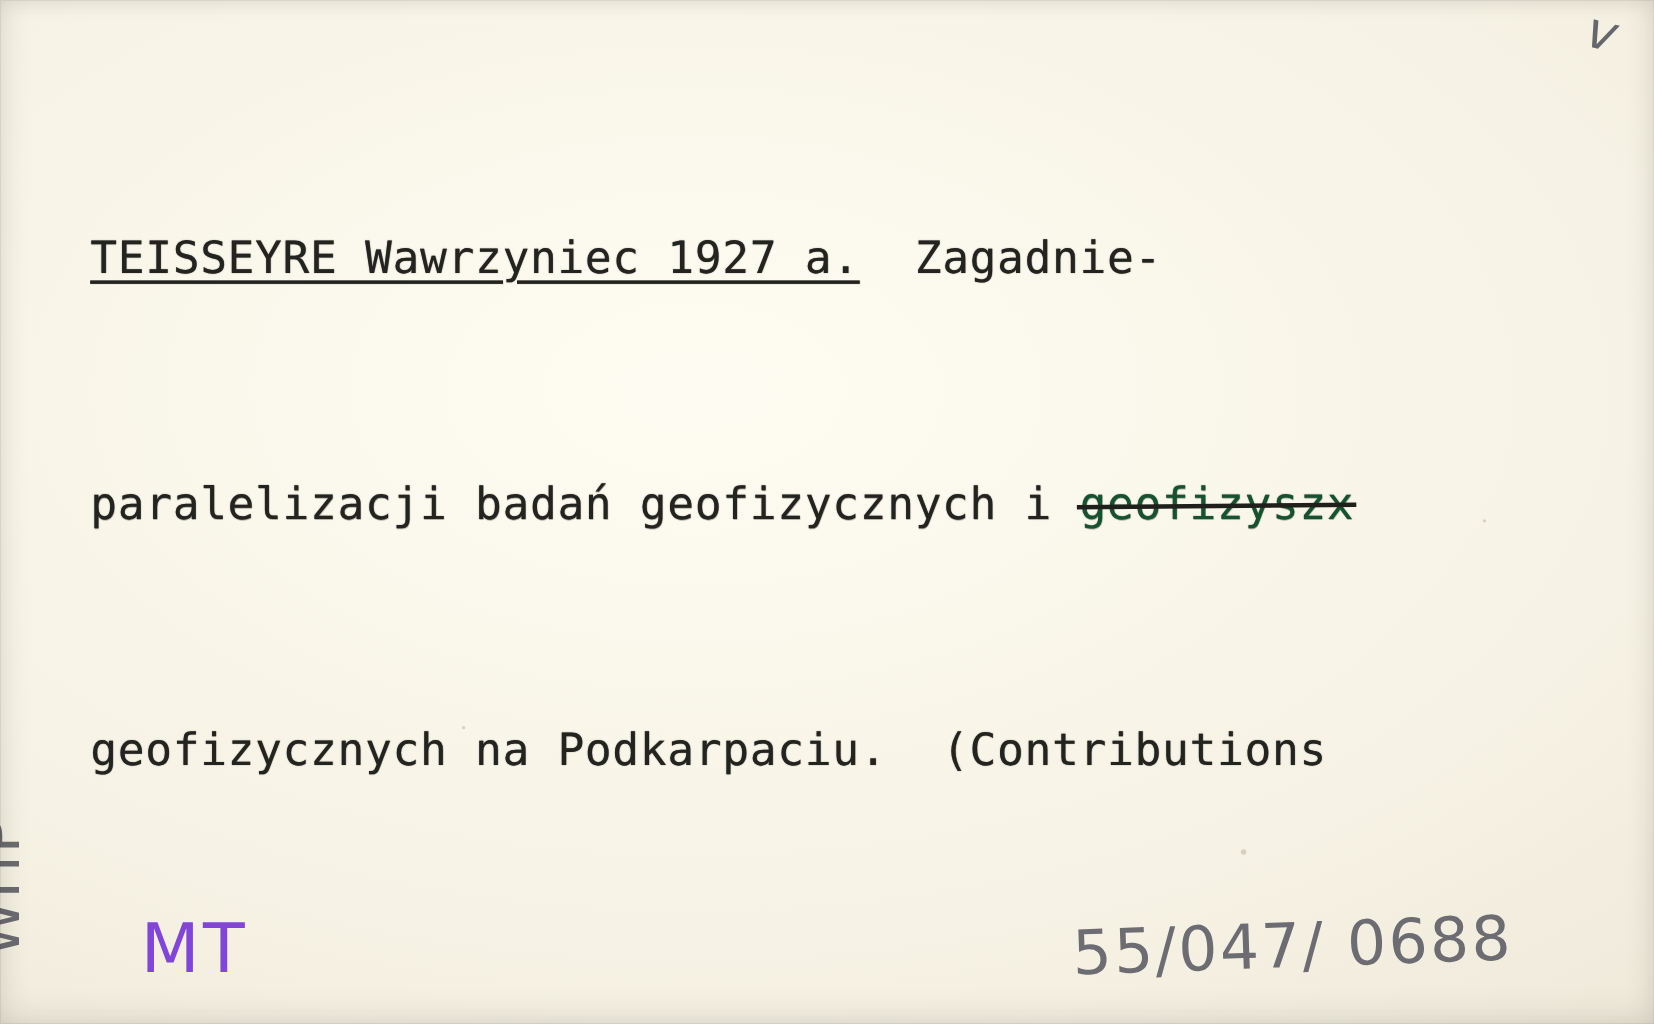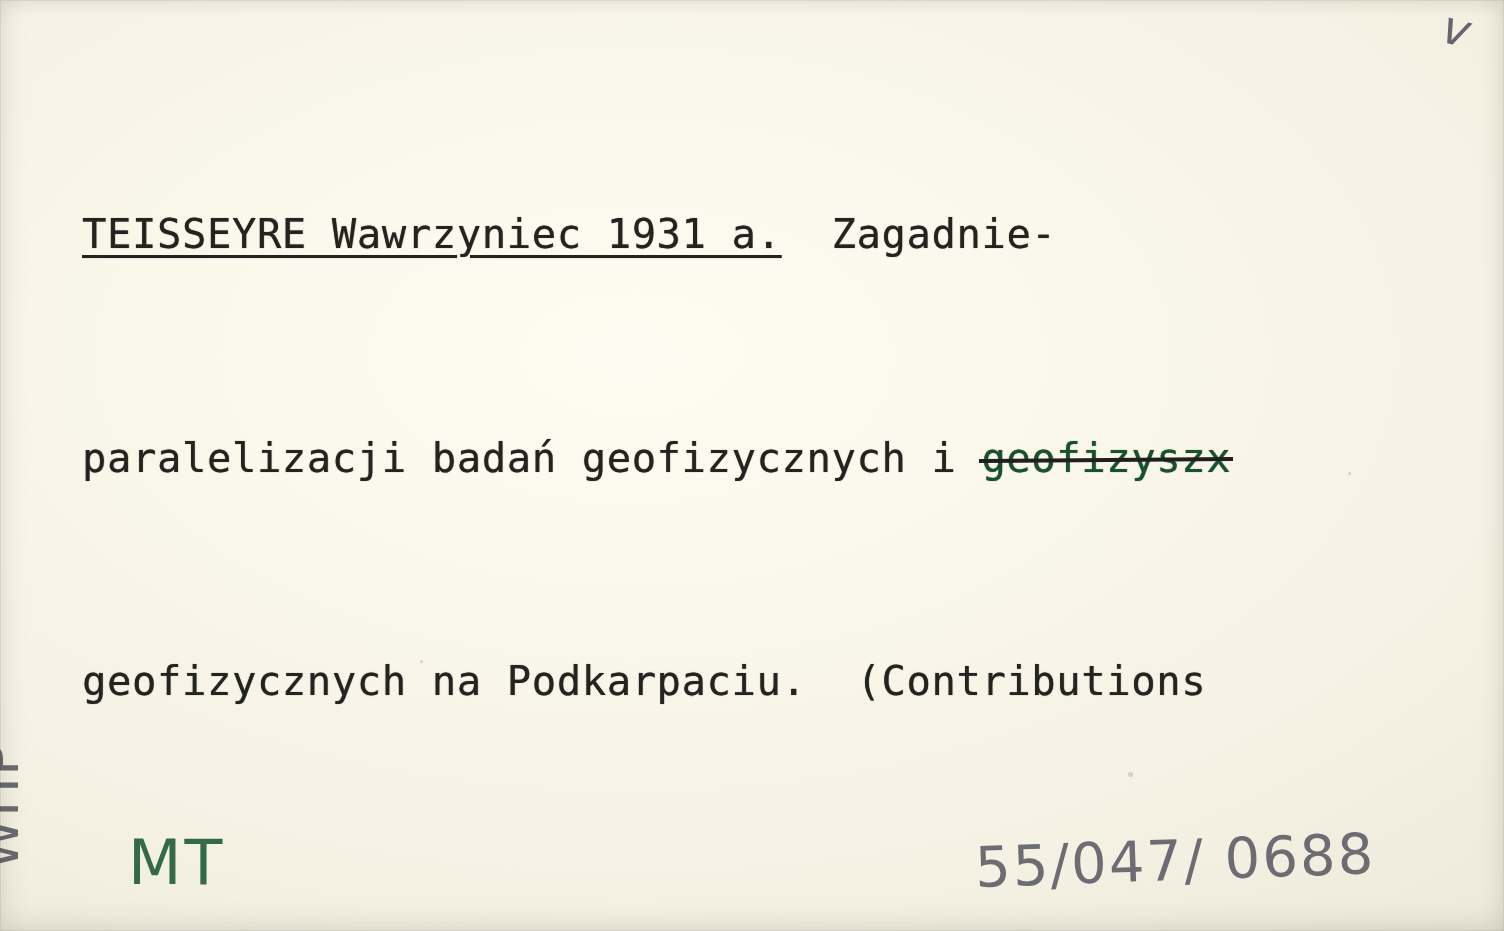--- a/index.html
+++ b/index.html
@@ -108,21 +108,21 @@
     transform-origin: 34px 74px;
     font-size: 52px;
     letter-spacing: 2px;
     color: #55555e;
   }
   .mark-mt {
     left: 128px;
     top: 826px;
     font-size: 62px;
     letter-spacing: 3px;
-    color: #14532d;
+    color: #6d28d9;
   }
   .mark-num {
     left: 975px;
     top: 828px;
     font-size: 56px;
     letter-spacing: 2px;
     transform: rotate(-2deg);
     color: #56565f;
   }
 </style>
@@ -131,21 +131,21 @@
 
 <div class="card">
   <div class="paper-tone"></div>
 
   <div class="speck" style="left:1128px; top:772px; width:5px; height:5px;"></div>
   <div class="speck" style="left:690px; top:694px; width:3px; height:3px;"></div>
   <div class="speck" style="left:420px; top:660px; width:3px; height:3px;"></div>
   <div class="speck" style="left:1348px; top:472px; width:3px; height:3px;"></div>
 
   <div class="typed">
-    <span class="line"><span class="u">TEISSEYRE Wawrzyniec 1931 a.</span><span>  Zagadnie-</span></span>
+    <span class="line"><span class="u">TEISSEYRE Wawrzyniec 1927 a.</span><span>  Zagadnie-</span></span>
     <span class="line"><span>paralelizacji badań geofizycznych i </span><span class="struck">geofizyszx</span></span>
     <span class="line">geofizycznych na Podkarpaciu.  (Contributions</span>
     
     
     
     
   </div>
 
   <div class="pencil mark-check">v</div>
 

